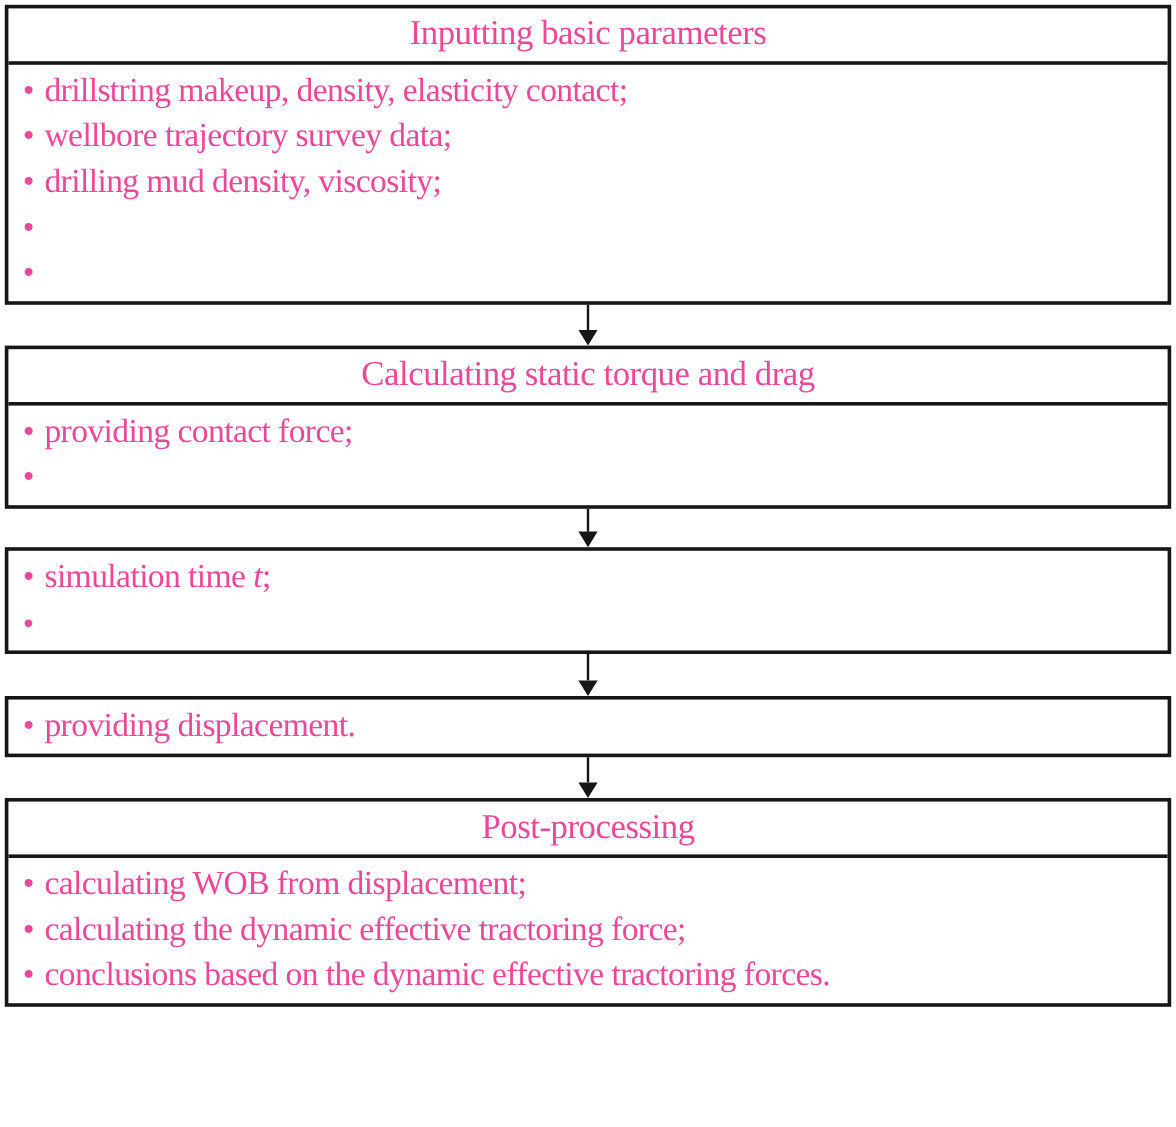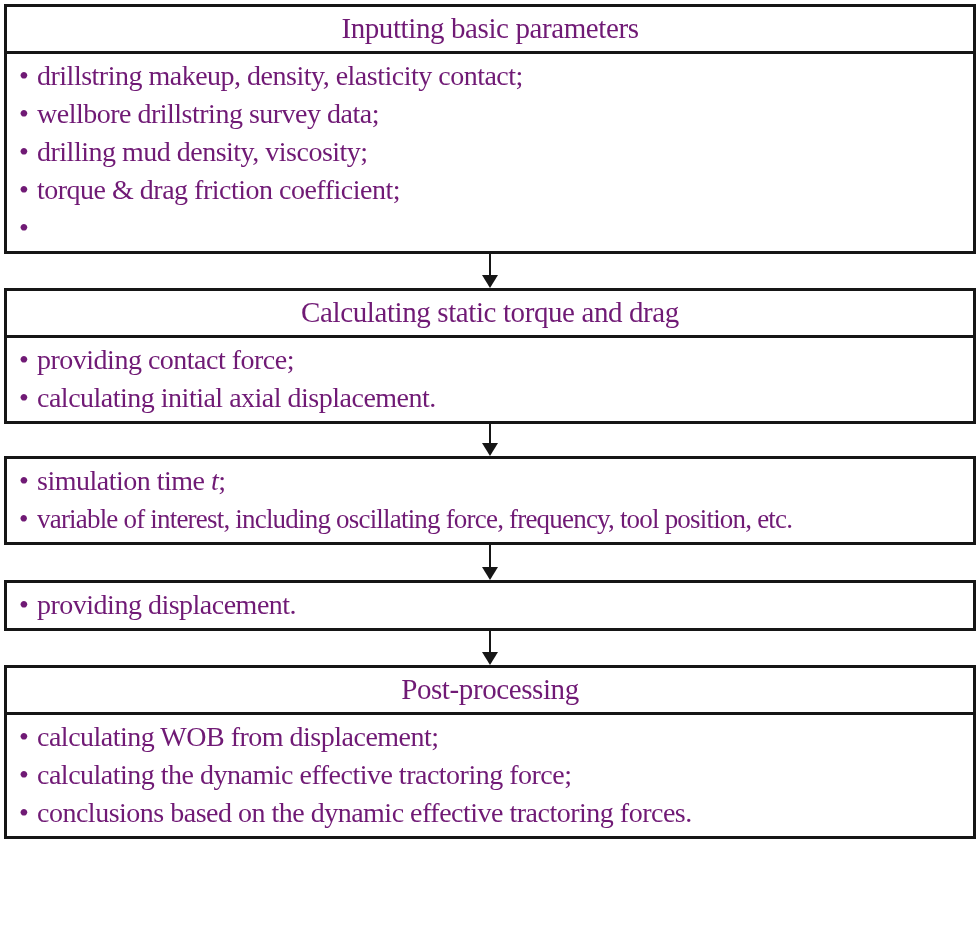--- a/index.html
+++ b/index.html
@@ -6,21 +6,21 @@
     margin: 0;
     padding: 0;
     background: #ffffff;
   }
   #stage {
     position: relative;
     width: 980px;
     height: 939px;
     background: #ffffff;
     font-family: "Liberation Serif", "DejaVu Serif", serif;
-    color: #701a75;
+    color: #ec4899;
     box-sizing: border-box;
     padding: 4px 4px 2px 4px;
     overflow: hidden;
   }
   .flow {
     display: flex;
     flex-direction: column;
     width: 972px;
   }
   .box {
@@ -92,29 +92,28 @@
 
     <div class="box">
       <div class="box-header">Inputting basic parameters</div>
       <div class="box-body">
         <div class="bullet">
           <span class="marker">•</span>
           <span>drillstring makeup, density, elasticity contact;</span>
         </div>
         <div class="bullet">
           <span class="marker">•</span>
-          <span>wellbore drillstring survey data;</span>
+          <span>wellbore trajectory survey data;</span>
         </div>
         <div class="bullet">
           <span class="marker">•</span>
           <span>drilling mud density, viscosity;</span>
         </div>
         <div class="bullet">
           <span class="marker">•</span>
-          <span>torque &amp; drag friction coefficient;</span>
         </div>
         <div class="bullet">
           <span class="marker">•</span>
         </div>
       </div>
     </div>
 
     <div class="arrow gap-1">
       <div class="shaft"></div>
       <div class="head"></div>
@@ -122,39 +121,37 @@
 
     <div class="box">
       <div class="box-header">Calculating static torque and drag</div>
       <div class="box-body">
         <div class="bullet">
           <span class="marker">•</span>
           <span>providing contact force;</span>
         </div>
         <div class="bullet">
           <span class="marker">•</span>
-          <span>calculating initial axial displacement.</span>
         </div>
       </div>
     </div>
 
     <div class="arrow gap-2">
       <div class="shaft"></div>
       <div class="head"></div>
     </div>
 
     <div class="box">
       <div class="box-body">
         <div class="bullet">
           <span class="marker">•</span>
           <span><span>simulation time </span><span class="var-italic">t</span><span>;</span></span>
         </div>
         <div class="bullet long">
           <span class="marker">•</span>
-          <span>variable of interest, including oscillating force, frequency, tool position, etc.</span>
         </div>
       </div>
     </div>
 
     <div class="arrow gap-3">
       <div class="shaft"></div>
       <div class="head"></div>
     </div>
 
     <div class="box">

